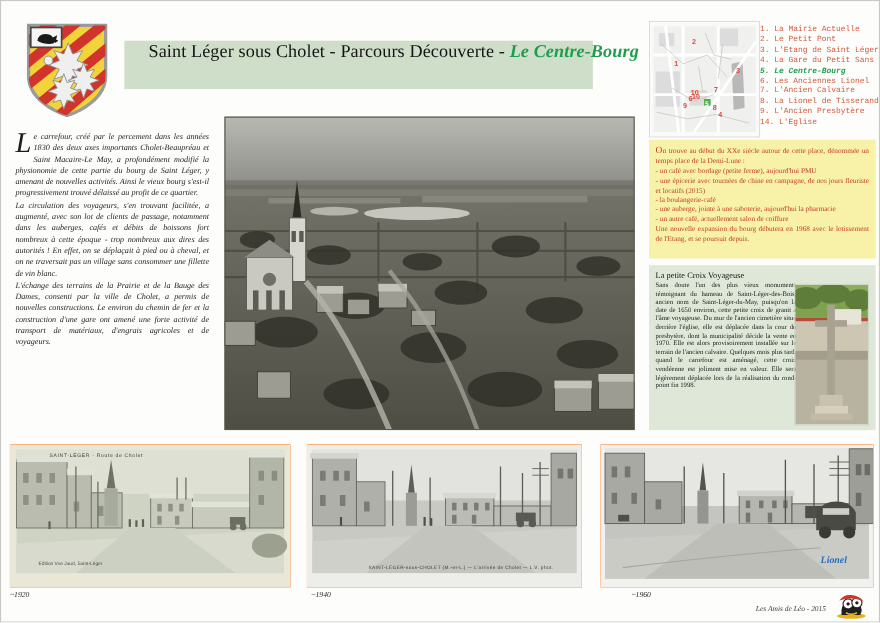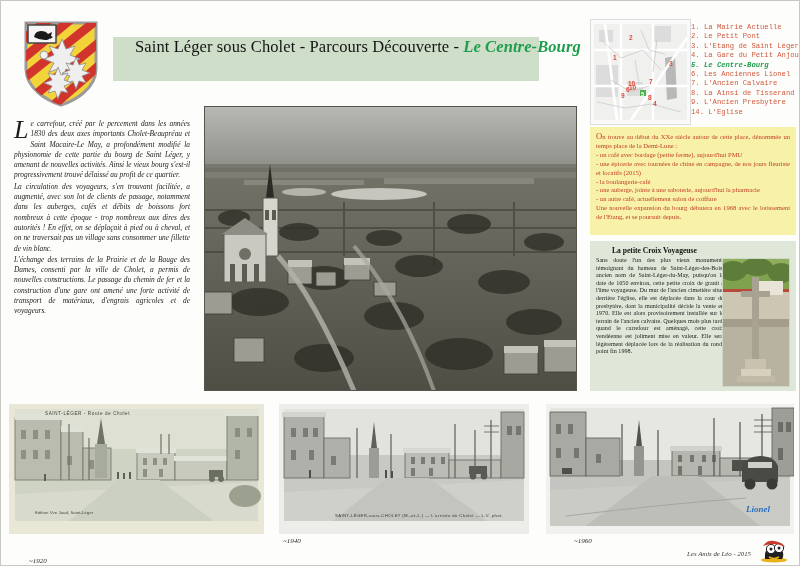--- a/index.html
+++ b/index.html
@@ -74,42 +74,42 @@
     font-size:6.6px;line-height:8.9px;color:#c0412a;text-align:justify;
   }
   .infobox .lead{font-size:8.6px;line-height:8.6px;}
 
   
   .croixbox{
     position:absolute;left:589px;top:240px;width:206px;height:150px;
     background:#dfe8d8;box-sizing:border-box;padding:5px 6px;
   }
   .croix-title{
-    font-size:7.6px;font-weight:bold;color:#111;margin-bottom:2px;margin-left:16px;
+    font-size:7.6px;font-weight:normal;color:#111;margin-bottom:2px;
   }
   .croix-text{
     width:128px;font-size:6.1px;line-height:7.6px;color:#1d1d1d;text-align:justify;
   }
   .croix-photo{
     position:absolute;right:6px;top:17px;width:66px;height:127px;
     overflow:hidden;border:1px solid #cfd8c8;
   }
   .croix-photo svg{display:block;width:100%;height:100%;}
 
   
   .pc{position:absolute;overflow:hidden;background:#f97316;}
   .pc svg{display:block;width:100%;height:100%;}
   .pc1{left:8px;top:403px;width:255px;height:130px;}
   .pc2{left:278px;top:403px;width:250px;height:130px;}
   .pc3{left:545px;top:403px;width:248px;height:130px;}
 
   .pc-cap{
     position:absolute;font-size:7px;color:#2a2a2a;font-style:italic;
   }
-  .cap1{left:28px;top:536px;margin-top:20px;}
+  .cap1{left:8px;top:536px;}
   .cap2{left:282px;top:536px;}
   .cap3{left:549px;top:536px;margin-left:24px;}
 
   
   .footer{
     position:absolute;right:48px;bottom:8px;
     font-size:6.8px;font-style:italic;color:#3a3a3a;
   }
   .footer-logo{
     position:absolute;right:6px;bottom:2px;width:38px;height:24px;
@@ -154,21 +154,21 @@
 
   <div class="title-banner">
     <div class="title-text">
       <span>Saint Léger sous Cholet - Parcours Découverte - </span><span class="title-accent">Le Centre-Bourg</span>
     </div>
   </div>
 
   <div class="article">
     <p><span class="dropcap">L</span><span>e carrefour, créé par le percement dans les années 1830 des deux axes importants Cholet-Beaupréau et Saint Macaire-Le May, a profondément modifié la physionomie de cette partie du bourg de Saint Léger, y amenant de nouvelles activités. Ainsi le vieux bourg s'est-il progressivement trouvé délaissé au profit de ce quartier.</span></p>
     <p>La circulation des voyageurs, s'en trouvant facilitée, a augmenté, avec son lot de clients de passage, notamment dans les auberges, cafés et débits de boissons fort nombreux à cette époque - trop nombreux aux dires des autorités ! En effet, on se déplaçait à pied ou à cheval, et on ne traversait pas un village sans consommer une fillette de vin blanc.</p>
-    <p>L'échange des terrains de la Prairie et de la Bauge des Dames, consenti par la ville de Cholet, a permis de nouvelles constructions. Le passage du chemin de fer et la construction d'une gare ont amené une forte activité de transport de matériaux, d'engrais agricoles et de voyageurs.</p>
+    <p>L'échange des terrains de la Prairie et de la Bauge des Dames, consenti par la ville de Cholet, a permis de nouvelles constructions. Le environ du chemin de fer et la construction d'une gare ont amené une forte activité de transport de matériaux, d'engrais agricoles et de voyageurs.</p>
   </div>
 
   <div class="aerial">
     <svg viewBox="0 0 373 285" preserveAspectRatio="none" xmlns="http://www.w3.org/2000/svg">
       <defs>
         <linearGradient id="sky" x1="0" y1="0" x2="0" y2="1">
           <stop offset="0%" stop-color="#b9b9b4"></stop>
             <stop offset="100%" stop-color="#8f8f8a"></stop>
         </linearGradient>
         <linearGradient id="land" x1="0" y1="0" x2="0" y2="1">
@@ -306,37 +306,37 @@
     <div class="legend-item">
       <span>2.</span>
       <span>Le Petit Pont</span>
     </div>
     <div class="legend-item">
       <span>3.</span>
       <span>L'Etang de Saint Léger</span>
     </div>
     <div class="legend-item">
       <span>4.</span>
-      <span>La Gare du Petit Anjou</span>
+      <span>La Gare du Petit Sans</span>
     </div>
     <div class="legend-item hl">
       <span>5.</span>
       <span>Le Centre-Bourg</span>
     </div>
     <div class="legend-item">
       <span>6.</span>
       <span>Les Anciennes Lionel</span>
     </div>
     <div class="legend-item">
       <span>7.</span>
       <span>L'Ancien Calvaire</span>
     </div>
     <div class="legend-item">
       <span>8.</span>
-      <span>La Ainsi de Tisserand</span>
+      <span>La Lionel de Tisserand</span>
     </div>
     <div class="legend-item">
       <span>9.</span>
       <span>L'Ancien Presbytère</span>
     </div>
     <div class="legend-item">
       <span>14.</span>
       <span>L'Eglise</span>
     </div>
   </div>

